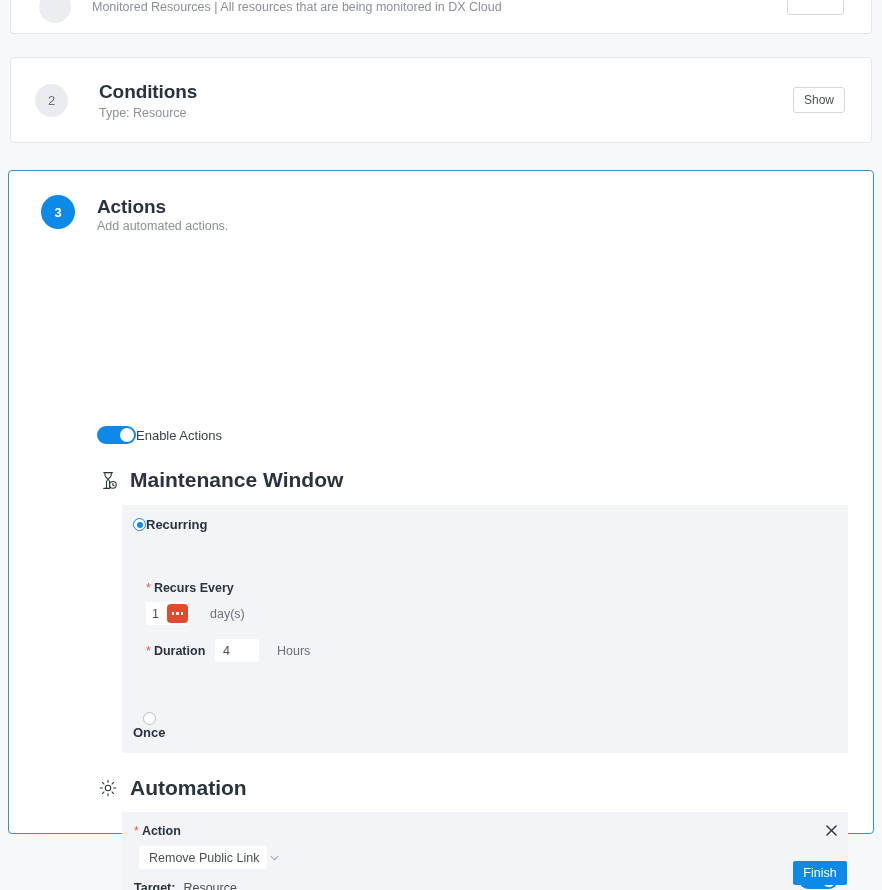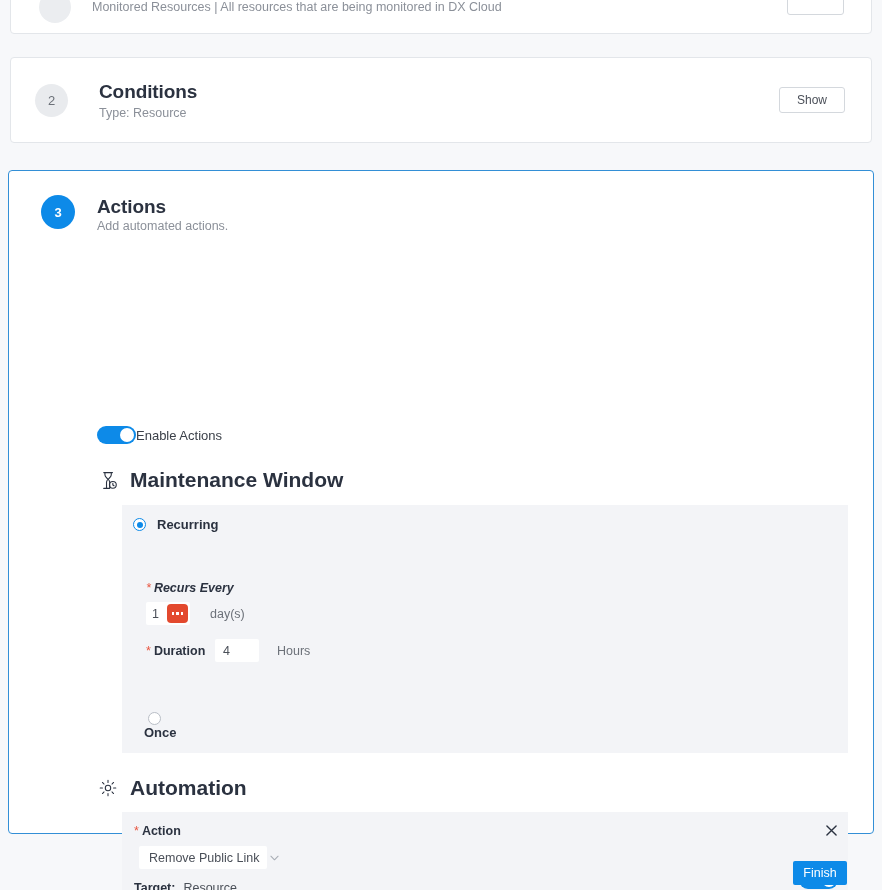--- a/index.html
+++ b/index.html
@@ -104,21 +104,21 @@
     position: absolute;
     left: 88px;
     top: 48px;
     font-size: 12.5px;
     color: #8b9099;
   }
   .show-btn {
     position: absolute;
     right: 26px;
     top: 29px;
-    width: 66px;
+    width: 52px;
     height: 26px;
     border: 1px solid #d4d8dd;
     border-radius: 3px;
     background: #ffffff;
     color: #4a4f58;
     font-size: 12px;
     font-family: "Liberation Sans", sans-serif;
     cursor: pointer;
     padding: 0;
     display: flex;
@@ -239,21 +239,20 @@
     content: "";
     position: absolute;
     left: 2.5px;
     top: 2.5px;
     width: 6px;
     height: 6px;
     border-radius: 50%;
     background: #0d8ae8;
   }
   .radio-row .r-label {
-    margin-left: 11px;
     font-size: 13px;
     font-weight: bold;
     color: #2b3240;
   }
   #radio-recurring { left: 124px; top: 346px; }
   #radio-once      { left: 124px; top: 541px; flex-direction: column; }
 
   
   .form-row {
     position: absolute;
@@ -307,21 +306,21 @@
   }
   .unit-label {
     font-size: 12.5px;
     color: #6c7179;
   }
 
   #row-frequency { left: 137px; top: 374px; }
   #row-frequency .req-label { width: 66px; }
   #row-frequency .field-select { width: 96px; margin-left: 4px; }
 
-  #label-recurs  { left: 137px; top: 410px; font-style: italic; }
+  #label-recurs  { left: 137px; top: 410px; }
 
   #row-recurs-input { left: 137px; top: 431px; }
   .spin-field {
     width: 44px;
     height: 23px;
     background: #ffffff;
     border: none;
     border-radius: 2px;
     display: flex;
     align-items: center;

